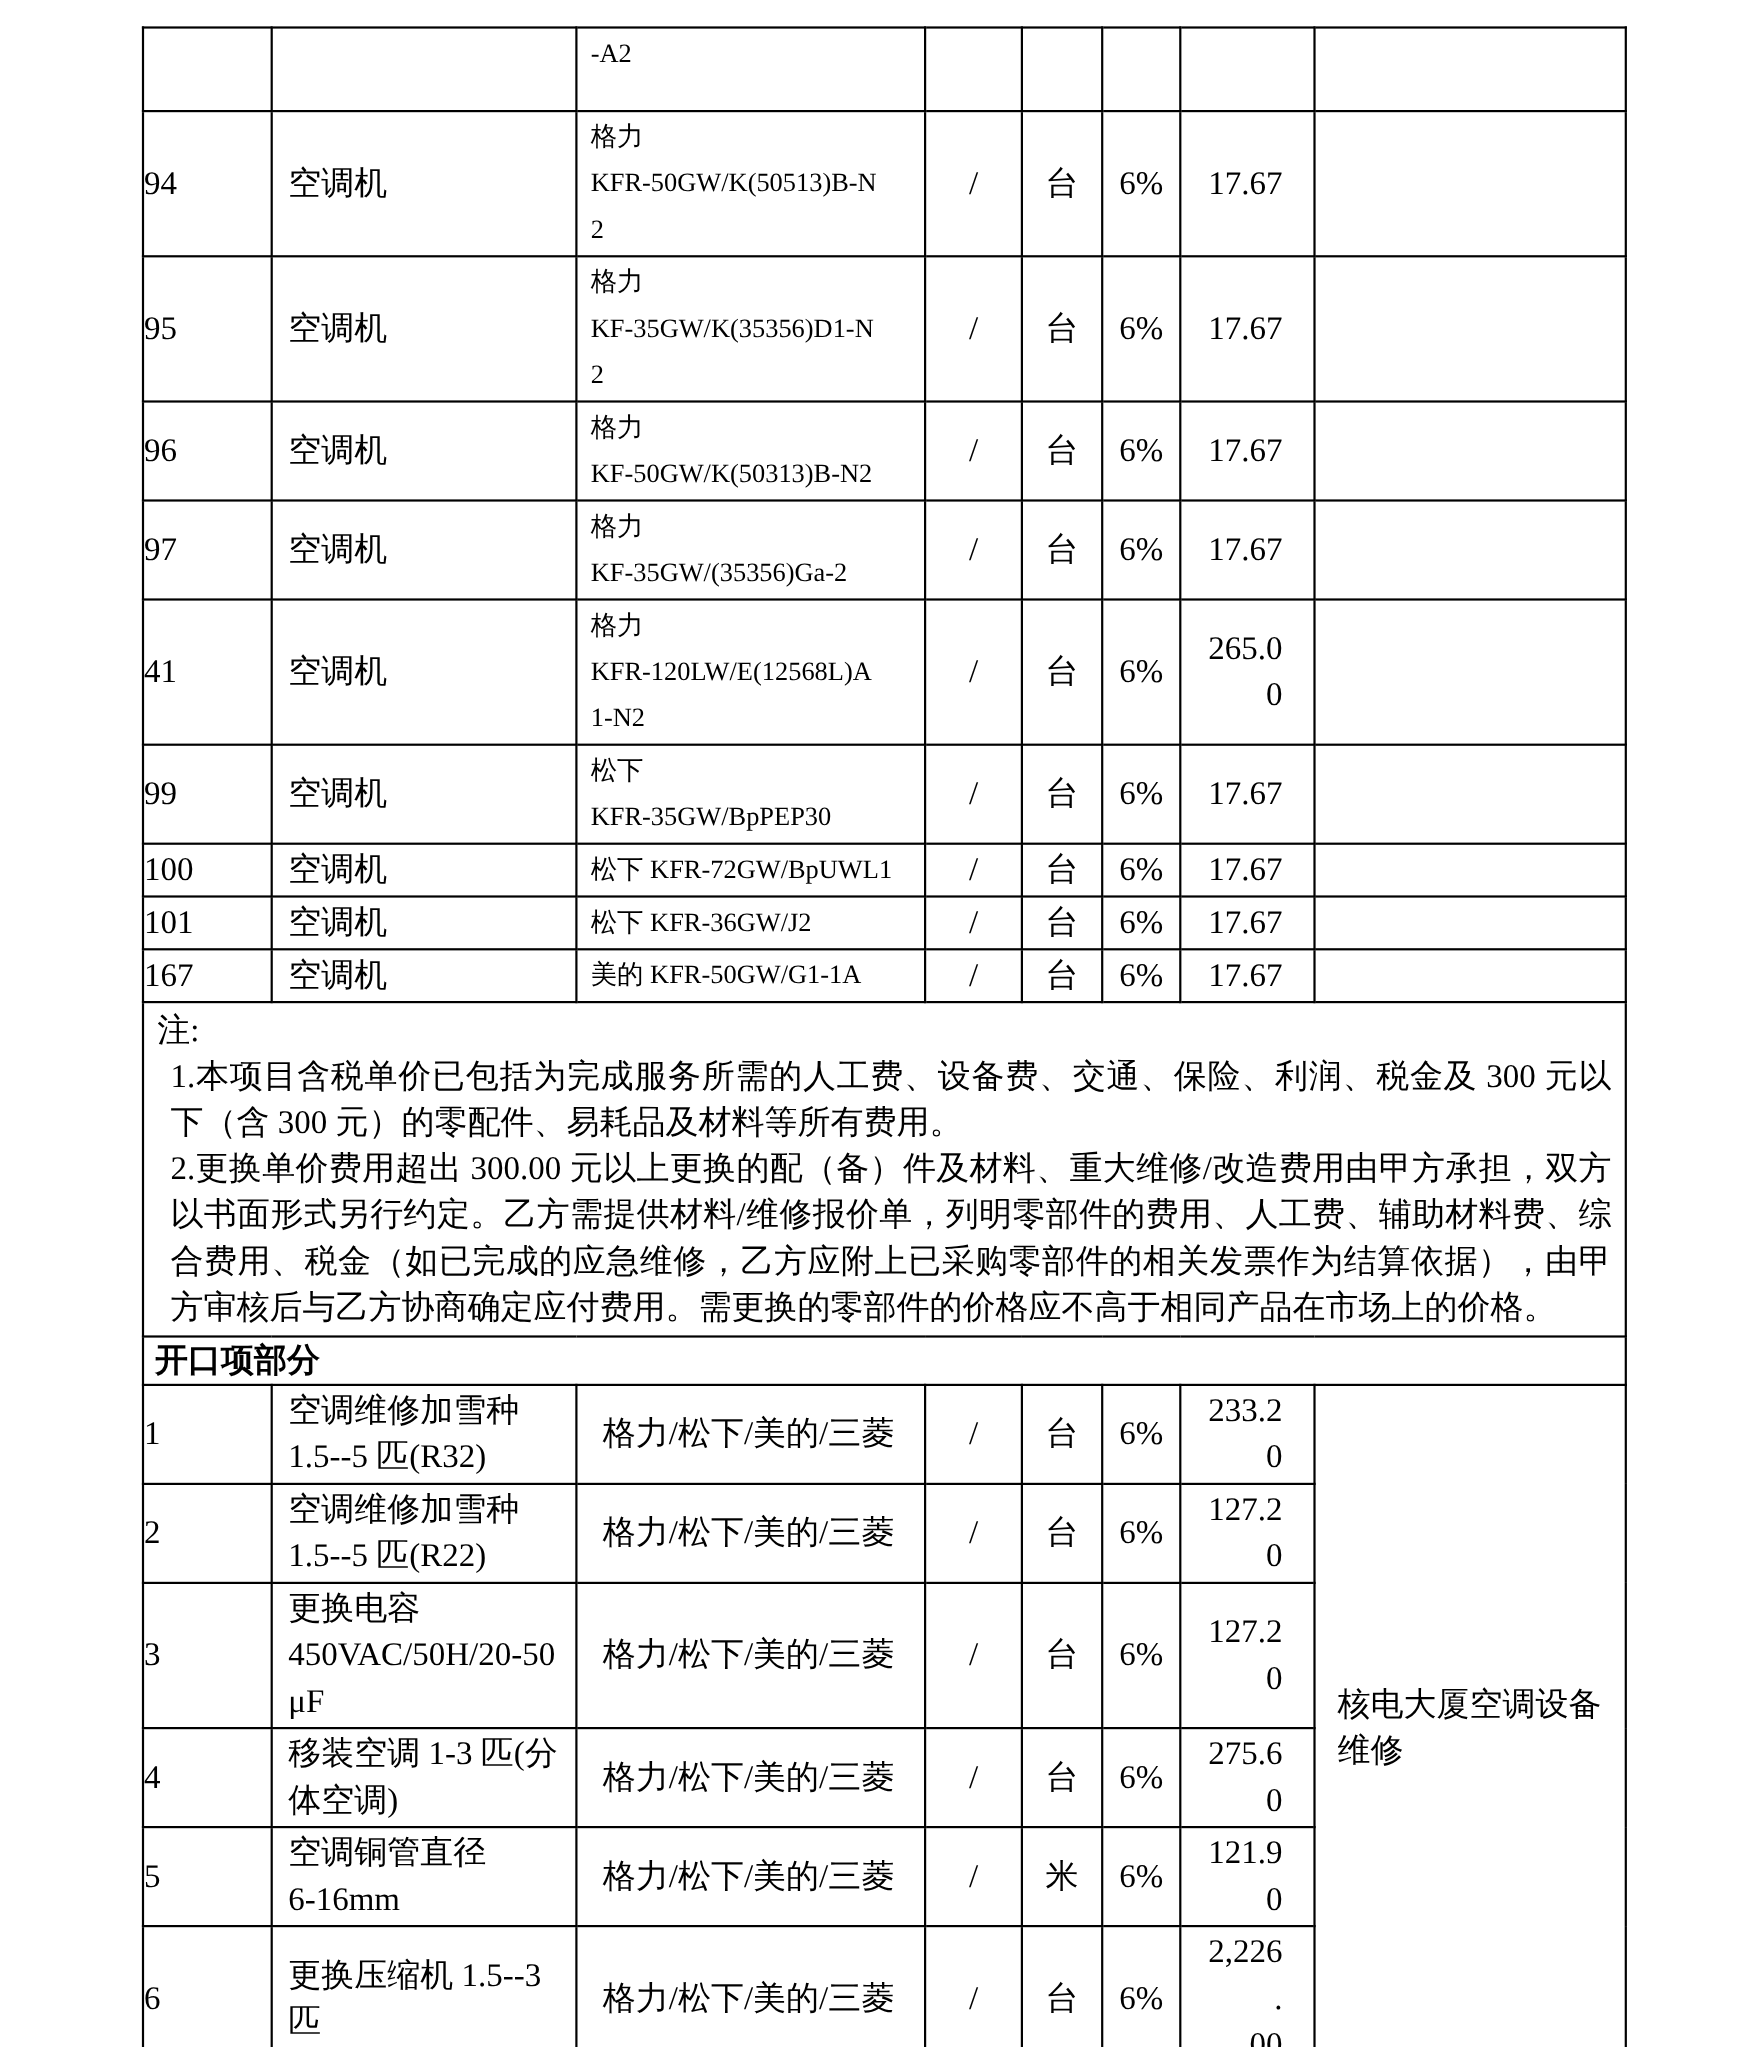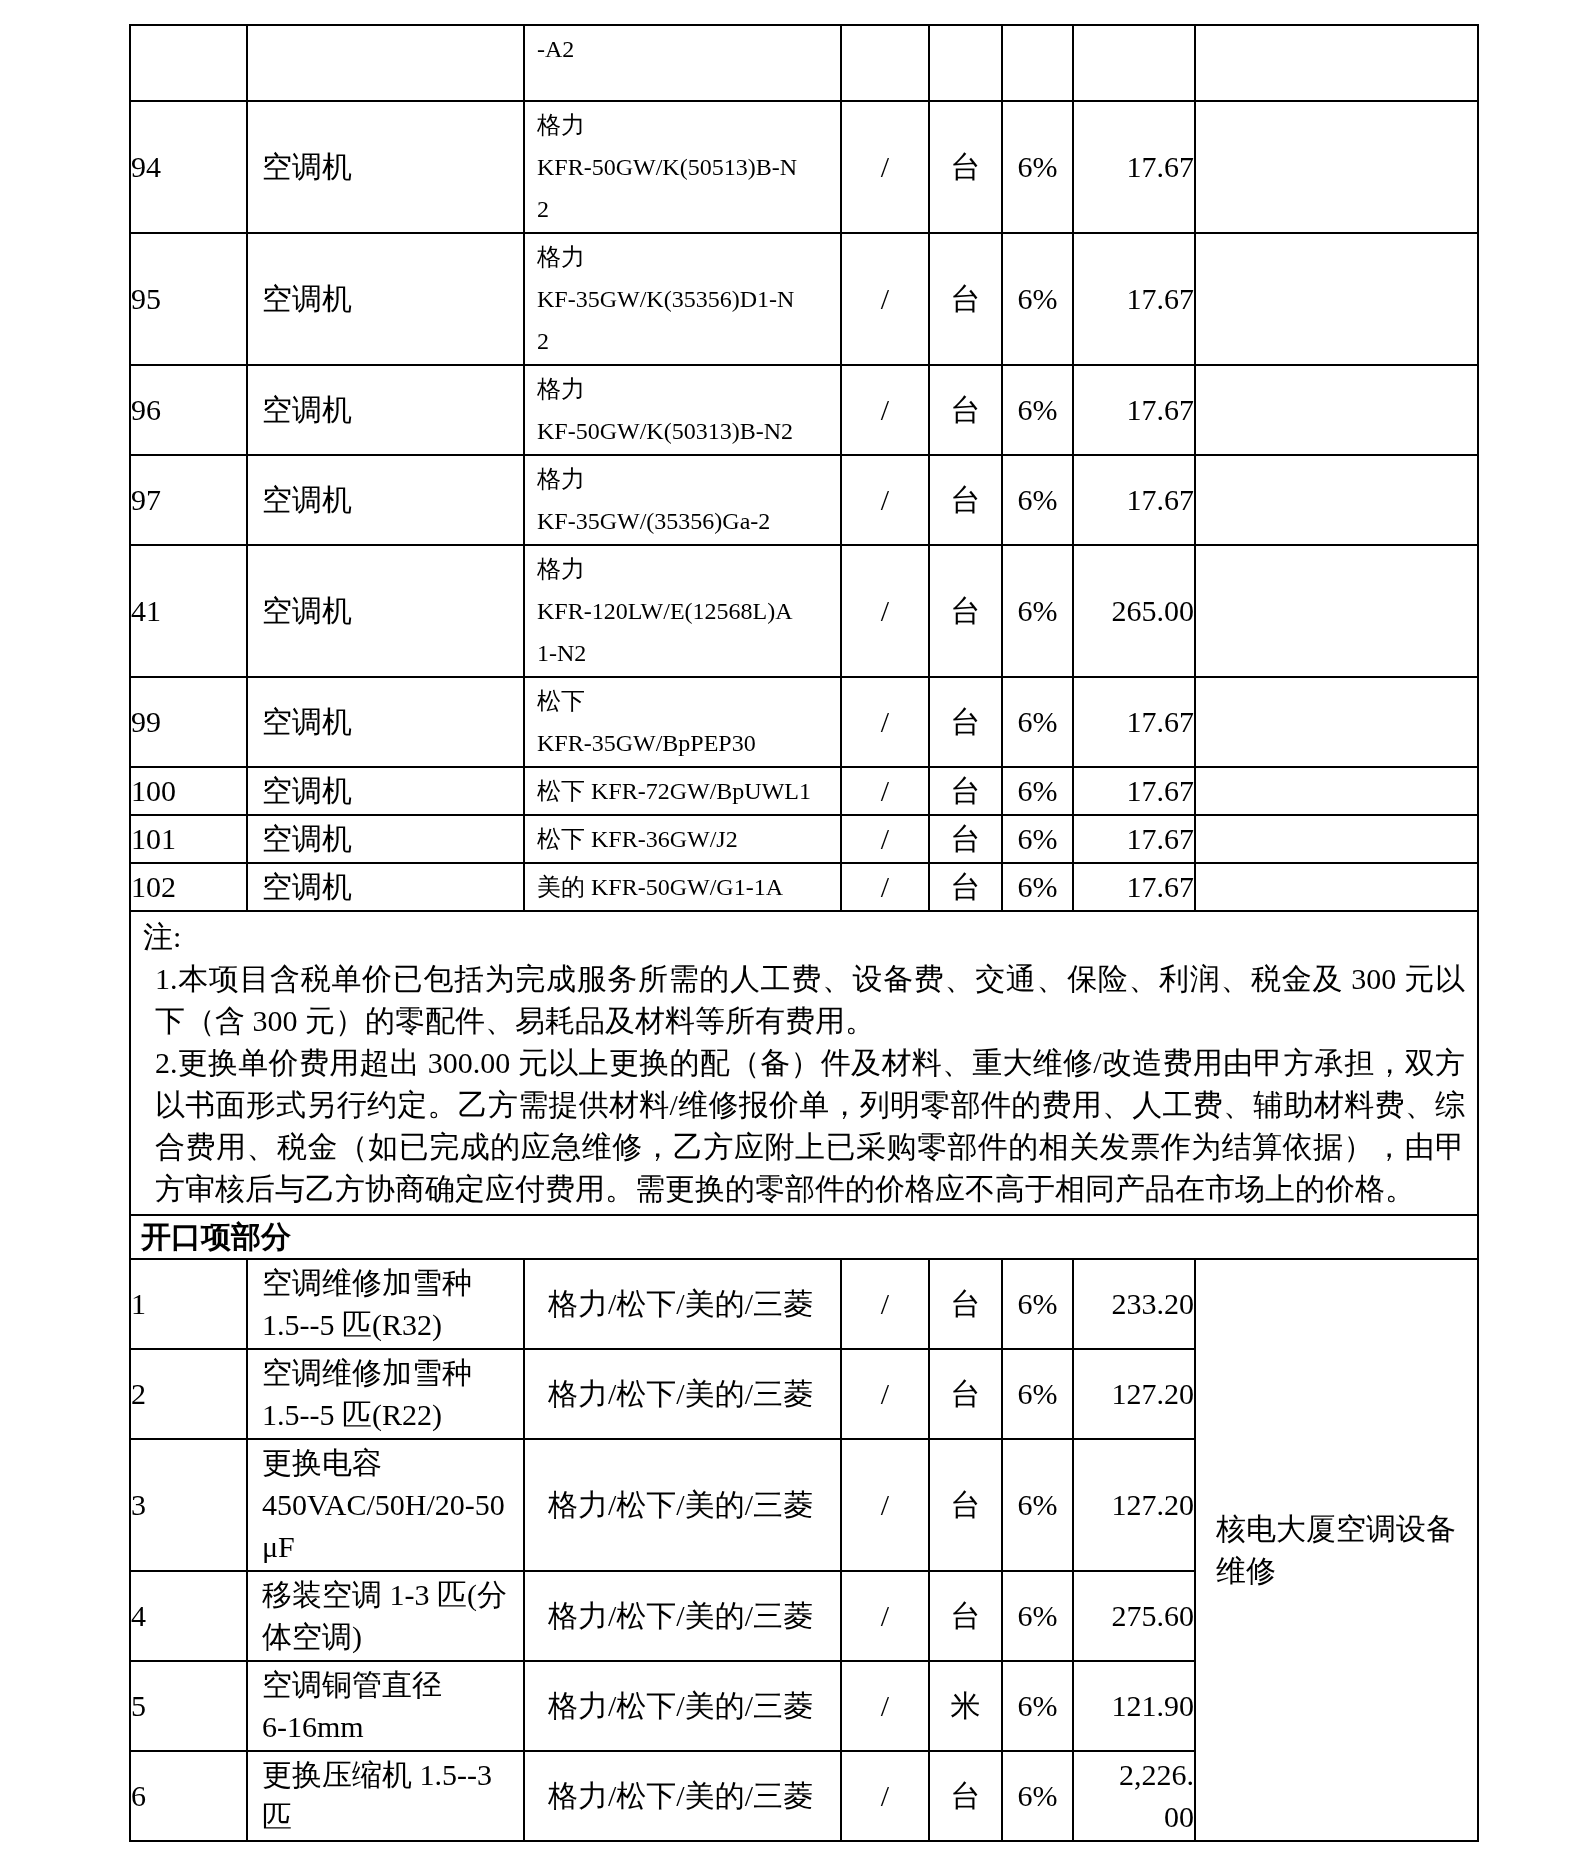--- a/index.html
+++ b/index.html
@@ -25,21 +25,21 @@
     line-height: 42px;
     padding: 2px 0;
     vertical-align: middle;
     word-wrap: break-word;
   }
   .c-no     { text-align: left; }
   .c-name   { text-align: left; padding-left: 14px; padding-right: 6px; white-space: pre-line; }
   .c-model  { text-align: left; padding-left: 12px; padding-right: 4px; white-space: pre-line; font-size: 24px; }
   .c-brand  { text-align: center; padding-right: 4px; white-space: pre-line; }
   .c-center { text-align: center; }
-  .c-price  { text-align: right; padding-left: 24px; padding-right: 0; white-space: pre-line; }
+  .c-price  { text-align: right; padding-left: 24px; padding-right: 28px; white-space: pre-line; }
   .c-remark { }
   .c-remark-m {
     vertical-align: middle;
     text-align: left;
     padding-left: 20px;
     padding-right: 8px;
     white-space: pre-line;
   }
   .v-top { vertical-align: top; }
   tr.h-carry { height: 76px; }
@@ -157,21 +157,21 @@
         <td class="c-no">101</td>
         <td class="c-name">空调机</td>
         <td class="c-model">松下 KFR-36GW/J2</td>
         <td class="c-center">/</td>
         <td class="c-center">台</td>
         <td class="c-center">6%</td>
         <td class="c-price">17.67</td>
         <td class="c-remark"></td>
       </tr>
       <tr>
-        <td class="c-no">102</td>
+        <td class="c-no">167</td>
         <td class="c-name">空调机</td>
         <td class="c-model">美的 KFR-50GW/G1-1A</td>
         <td class="c-center">/</td>
         <td class="c-center">台</td>
         <td class="c-center">6%</td>
         <td class="c-price">17.67</td>
         <td class="c-remark"></td>
       </tr>
       <tr>
         <td class="c-notes" colspan="8">

